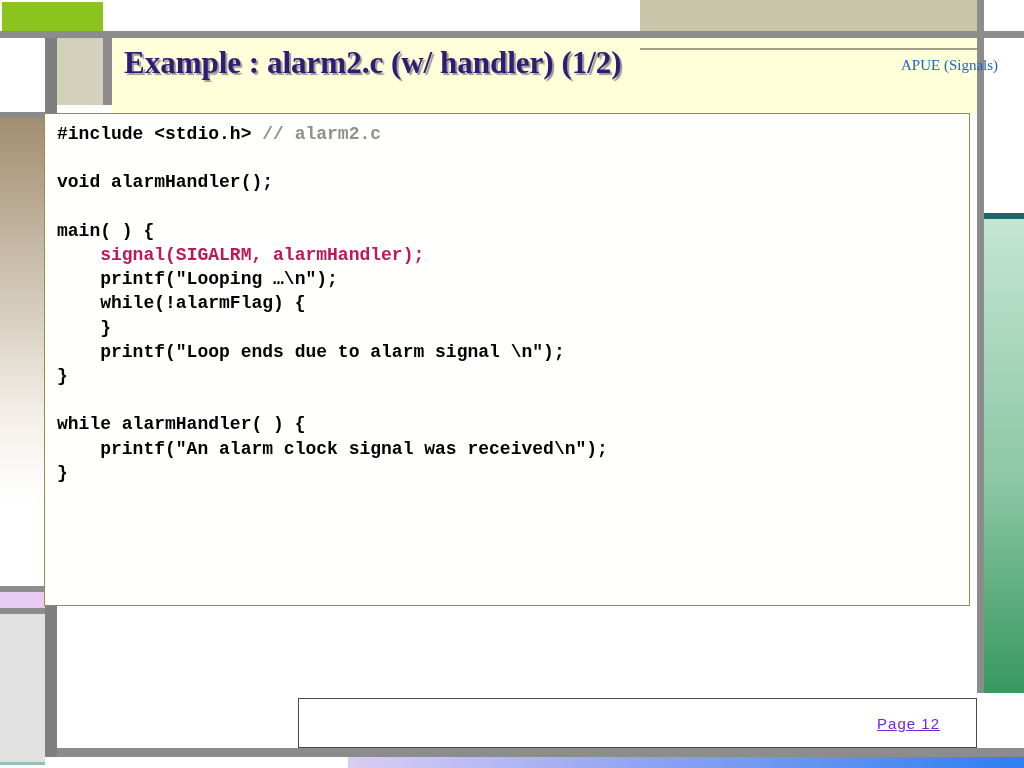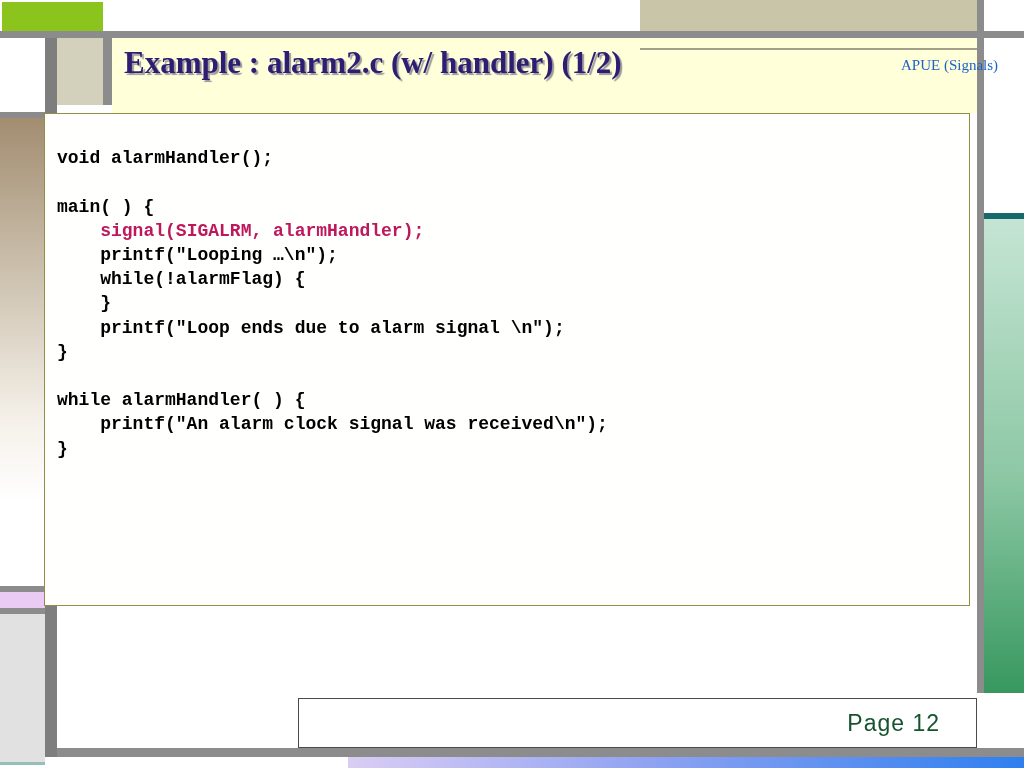--- a/index.html
+++ b/index.html
@@ -38,21 +38,21 @@
   .green-gradient-col{ left:984px; top:219px; width:40px; height:474px;
     background:linear-gradient(180deg,#c5e5d4 0%,#8cc7a4 55%,#37985e 100%); }
 
   
   .bottom-gray-bar  { left:57px;  top:748px; width:967px; height:9px; background:#8c8c8c; }
   .page-box {
     left:298px; top:698px; width:679px; height:50px; background:#ffffff;
     border:1px solid #4a4a4a; display:flex; align-items:center;
     justify-content:flex-end; padding-right:36px;
   }
-  .page-label { color:#14532d; font-size:23px; letter-spacing:1px; }
+  .page-label { color:#6d28d9; font-size:15px; letter-spacing:1px;text-decoration:underline; }
   .bottom-gradient-bar { left:348px; top:757px; width:676px; height:11px;
     background:linear-gradient(90deg,#dacdf3 0%,#8ea2f2 45%,#2e7ff0 100%); }
 
   
   .code-box {
     left:44px; top:113px; width:926px; height:493px; background:#fffffe;
     border:1px solid #8f8f45; padding:8px 0 0 12px;
     font-family:"Liberation Mono","DejaVu Sans Mono",monospace;
     font-weight:bold; font-size:18px; line-height:24.2px; color:#000;
   }
@@ -101,20 +101,21 @@
   <div class="abs green-gradient-col"></div>
 
   <div class="abs bottom-gray-bar"></div>
   <div class="abs page-box">
     <span class="page-label">Page 12</span>
   </div>
   <div class="abs bottom-gradient-bar"></div>
 
   <div class="abs code-box">
     <div>
+        <div class="code-line"><span class="seg-k">#include &lt;stdio.h&gt; </span><span class="seg-comment">// alarm2.c</span></div>
         <div class="code-line">&nbsp;</div>
         <div class="code-line"><span class="seg-k">void alarmHandler();</span></div>
         <div class="code-line">&nbsp;</div>
         <div class="code-line"><span class="seg-k">main( ) {</span></div>
         <div class="code-line"><span class="seg-k">    </span><span class="seg-call">signal(SIGALRM, alarmHandler);</span></div>
         <div class="code-line"><span class="seg-k">    printf("Looping …\n");</span></div>
         <div class="code-line"><span class="seg-k">    while(!alarmFlag) {</span></div>
         <div class="code-line"><span class="seg-k">    }</span></div>
         <div class="code-line"><span class="seg-k">    printf("Loop ends due to alarm signal \n");</span></div>
         <div class="code-line"><span class="seg-k">}</span></div>

